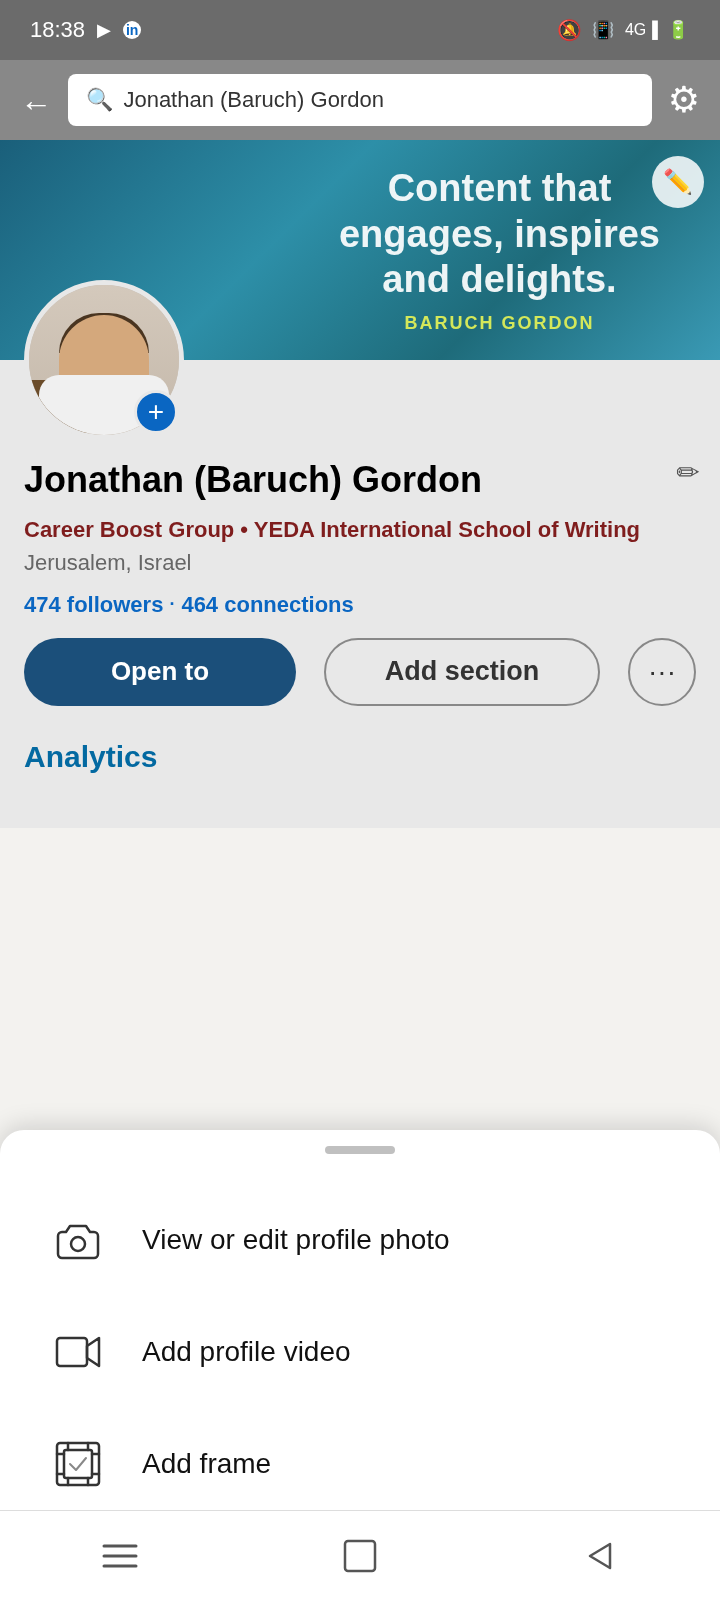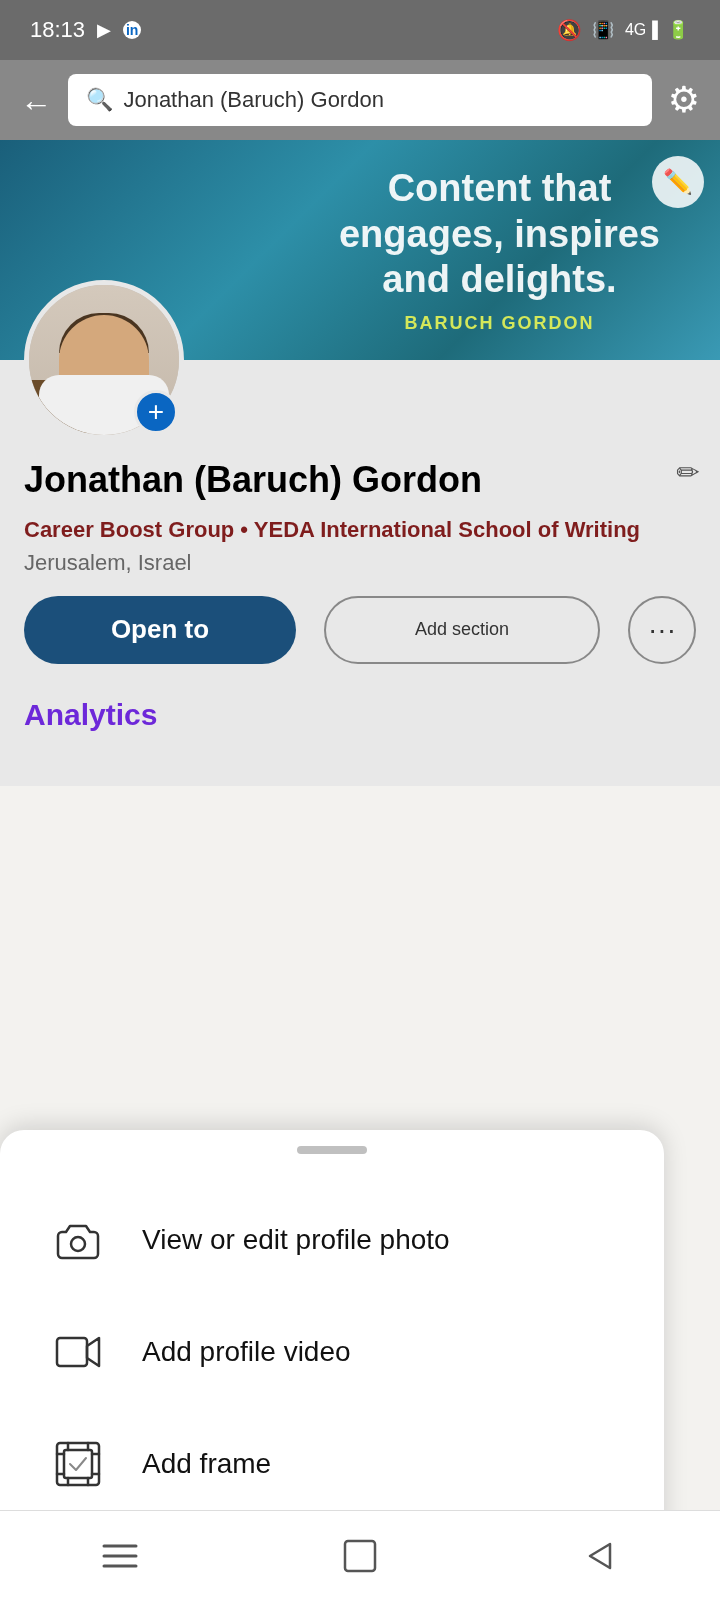--- a/index.html
+++ b/index.html
@@ -298,22 +298,22 @@
       font-weight: 600;
       cursor: pointer;
     }
     .btn-add-section {
       flex: 1;
       height: 68px;
       background: transparent;
       border-radius: 40px;
       border: 2px solid #888;
       color: #333;
-      font-size: 18px;
-      font-weight: 400;
+      font-size: 27px;
+      font-weight: 700;
       cursor: pointer;
     }
     .btn-more {
       width: 68px;
       height: 68px;
       background: transparent;
       border-radius: 50%;
       border: 2px solid #888;
       color: #333;
       font-size: 28px;
@@ -325,33 +325,33 @@
 
     
     .analytics-section {
       background: #e8e8e8;
       padding: 24px 24px 0;
       margin-top: 10px;
     }
     .analytics-title {
       font-size: 30px;
       font-weight: 700;
-      color: #6d28d9;
+      color: #0369a1;
     }
     .analytics-fade {
       height: 30px;
       background: linear-gradient(180deg, #e8e8e8 60%, rgba(232,232,232,0) 100%);
     }
 
     
     .overlay {
       position: fixed;
       bottom: 0;
       left: 0;
-      width: 664px;
+      width: 720px;
       background: white;
       border-radius: 24px 24px 0 0;
       padding: 16px 0 0;
       box-shadow: 0 -4px 24px rgba(0,0,0,0.15);
     }
 
     .sheet-handle {
       width: 70px;
       height: 8px;
       background: #c0c0c0;
@@ -413,21 +413,21 @@
       justify-content: center;
       width: 80px;
       height: 80px;
     }
   </style>
 </head>
 <body>
 
 <div class="status-bar">
   <div class="status-left">
-    <span>18:13</span>
+    <span>18:38</span>
     <span style="font-size:18px;">▶</span>
     <span style="font-size:18px; background:white; color:#0a66c2; padding:1px 3px; border-radius:9px; font-weight:700; font-size:14px;">in</span>
   </div>
   <div class="status-right">
     <span>🔕</span>
     <span style="font-size:18px;">📳</span>
     <span style="font-size:16px;">4G▐</span>
     <span style="font-size:18px;">🔋</span>
   </div>
 </div>
@@ -471,20 +471,25 @@
     </div>
   </div>
 
   <div class="profile-info">
     <button class="profile-edit-btn">
       <span>✏</span>
     </button>
     <div class="profile-name">Jonathan (Baruch) Gordon</div>
     <div class="profile-edu">Career Boost Group • YEDA International School of Writing</div>
     <div class="profile-location">Jerusalem, Israel</div>
+    <div class="profile-stats">
+      <a class="stat-link">474 followers</a>
+      <span class="stat-dot">·</span>
+      <a class="stat-link">464 connections</a>
+    </div>
   </div>
 
   <div class="action-buttons">
     <button class="btn-open-to">Open to</button>
     <button class="btn-add-section">Add section</button>
     <button class="btn-more">
       <span>···</span>
     </button>
   </div>
 

